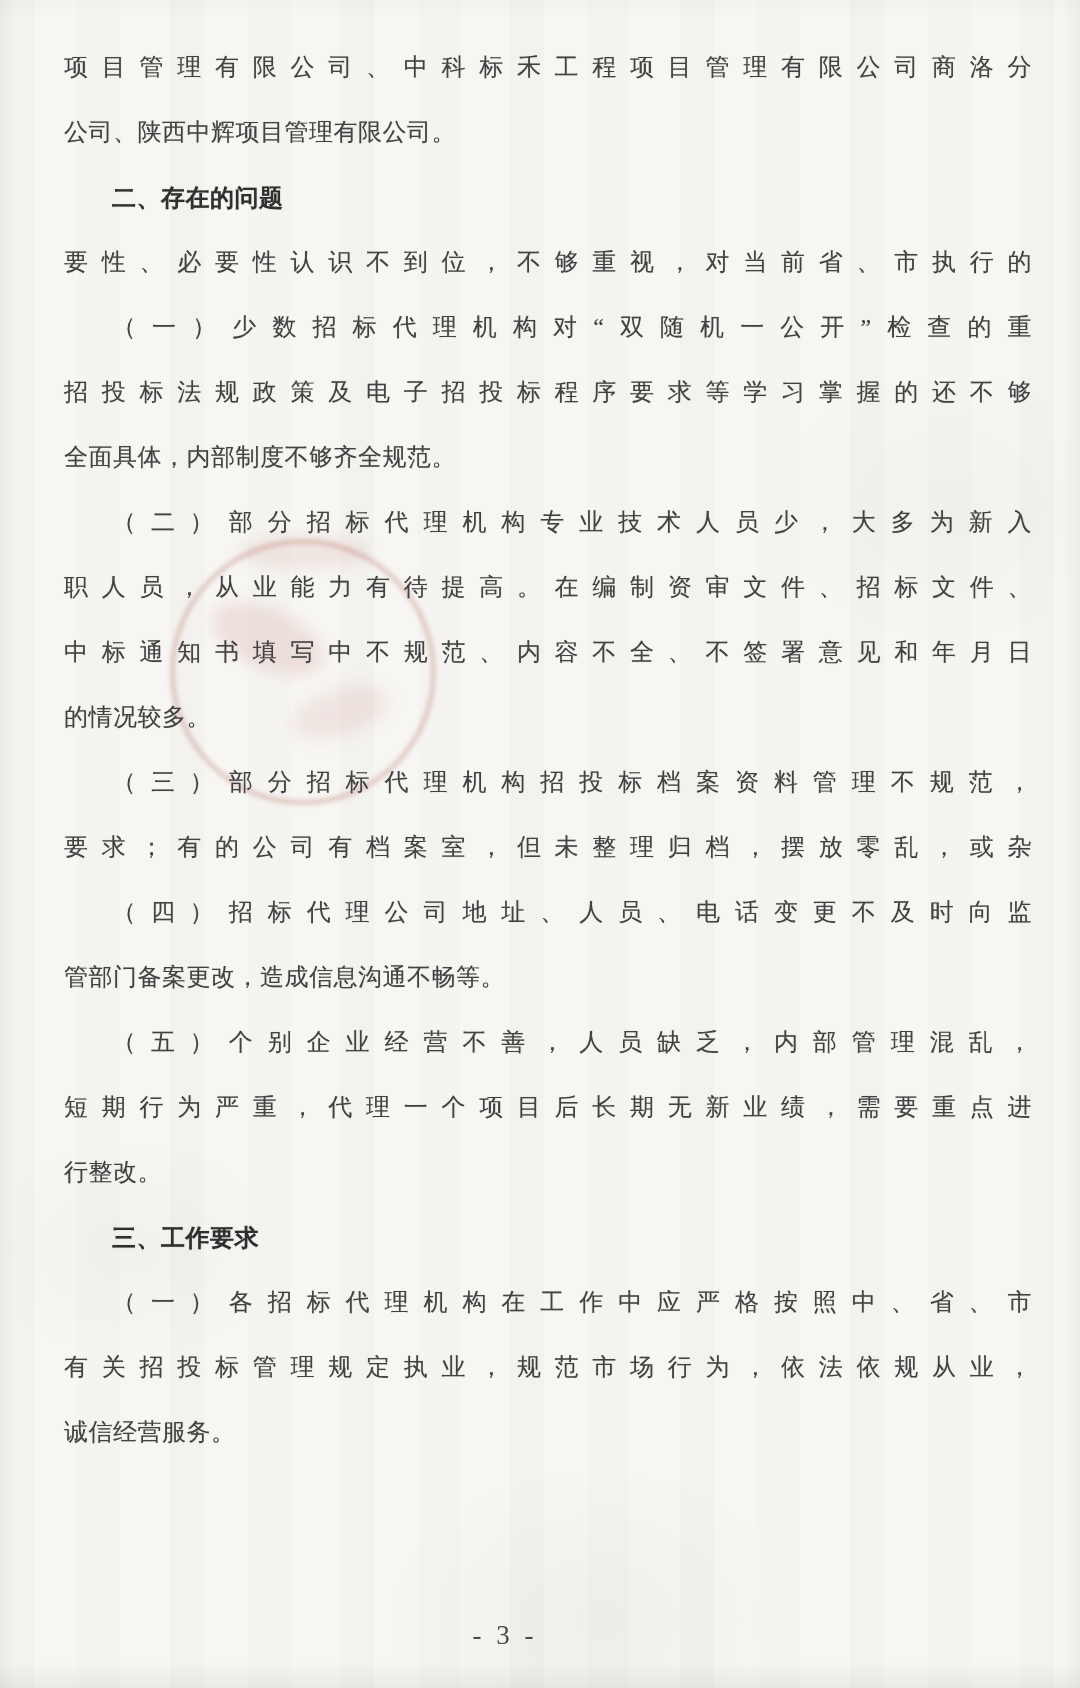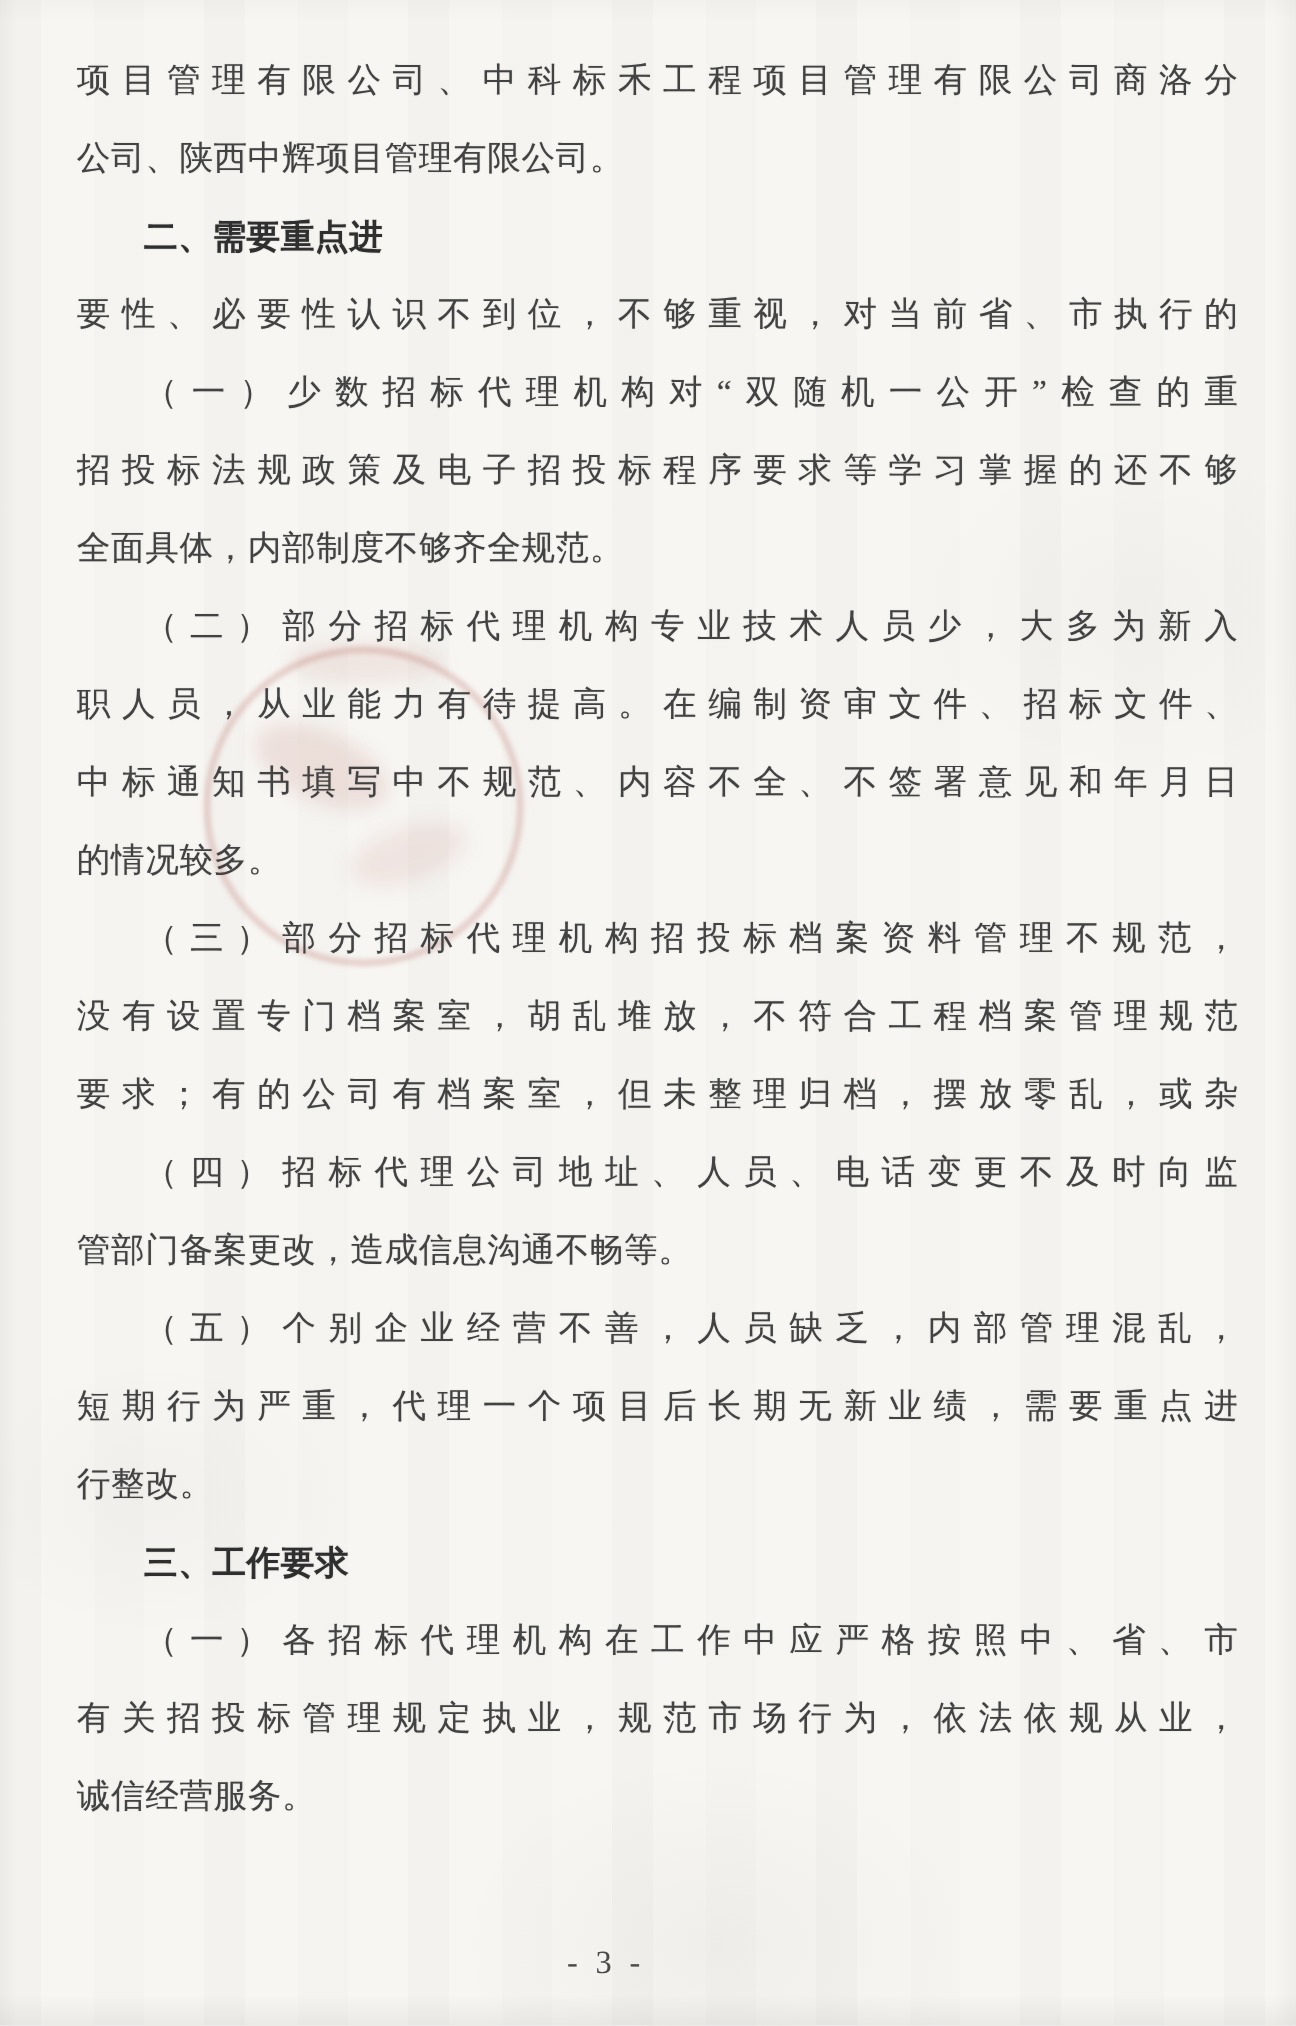--- a/index.html
+++ b/index.html
@@ -37,21 +37,21 @@
   }
   .content{
     position:absolute;
     left:64px; top:35px;
     width:968px;
     z-index:3;
   }
   .line{
     height:65px;
     line-height:65px;
-    font-size:28px;
+    font-size:24px;
     color:#424242;
     letter-spacing:0.5px;
     text-shadow:0 0 1px rgba(80,80,80,0.35);
   }
   .line.full{
     text-align:justify;
     text-align-last:justify;
   }
   .line.indent-full{
     text-indent:2em;
@@ -122,31 +122,30 @@
   <div class="stamp">
     <div class="ring"></div>
     <div class="smudge1"></div>
     <div class="smudge2"></div>
     <div class="smudge3"></div>
   </div>
 
   <div class="content" id="doc-lines">
       <div class="line full">项目管理有限公司、中科标禾工程项目管理有限公司商洛分</div>
       <div class="line plain">公司、陕西中辉项目管理有限公司。</div>
-      <div class="line heading">二、需要重点进</div>
+      <div class="line heading">二、存在的问题</div>
       <div class="line full">要性、必要性认识不到位，不够重视，对当前省、市执行的</div>
       <div class="line indent-full">（一）少数招标代理机构对“双随机一公开”检查的重</div>
       <div class="line full">招投标法规政策及电子招投标程序要求等学习掌握的还不够</div>
       <div class="line plain">全面具体，内部制度不够齐全规范。</div>
       <div class="line indent-full">（二）部分招标代理机构专业技术人员少，大多为新入</div>
       <div class="line full">职人员，从业能力有待提高。在编制资审文件、招标文件、</div>
       <div class="line full">中标通知书填写中不规范、内容不全、不签署意见和年月日</div>
       <div class="line plain">的情况较多。</div>
       <div class="line indent-full">（三）部分招标代理机构招投标档案资料管理不规范，</div>
-      <div class="line full">没有设置专门档案室，胡乱堆放，不符合工程档案管理规范</div>
       <div class="line full">要求；有的公司有档案室，但未整理归档，摆放零乱，或杂</div>
       <div class="line indent-full">（四）招标代理公司地址、人员、电话变更不及时向监</div>
       <div class="line plain">管部门备案更改，造成信息沟通不畅等。</div>
       <div class="line indent-full">（五）个别企业经营不善，人员缺乏，内部管理混乱，</div>
       <div class="line full">短期行为严重，代理一个项目后长期无新业绩，需要重点进</div>
       <div class="line plain">行整改。</div>
       <div class="line heading">三、工作要求</div>
       <div class="line indent-full">（一）各招标代理机构在工作中应严格按照中、省、市</div>
       <div class="line full">有关招投标管理规定执业，规范市场行为，依法依规从业，</div>
       <div class="line plain">诚信经营服务。</div>

